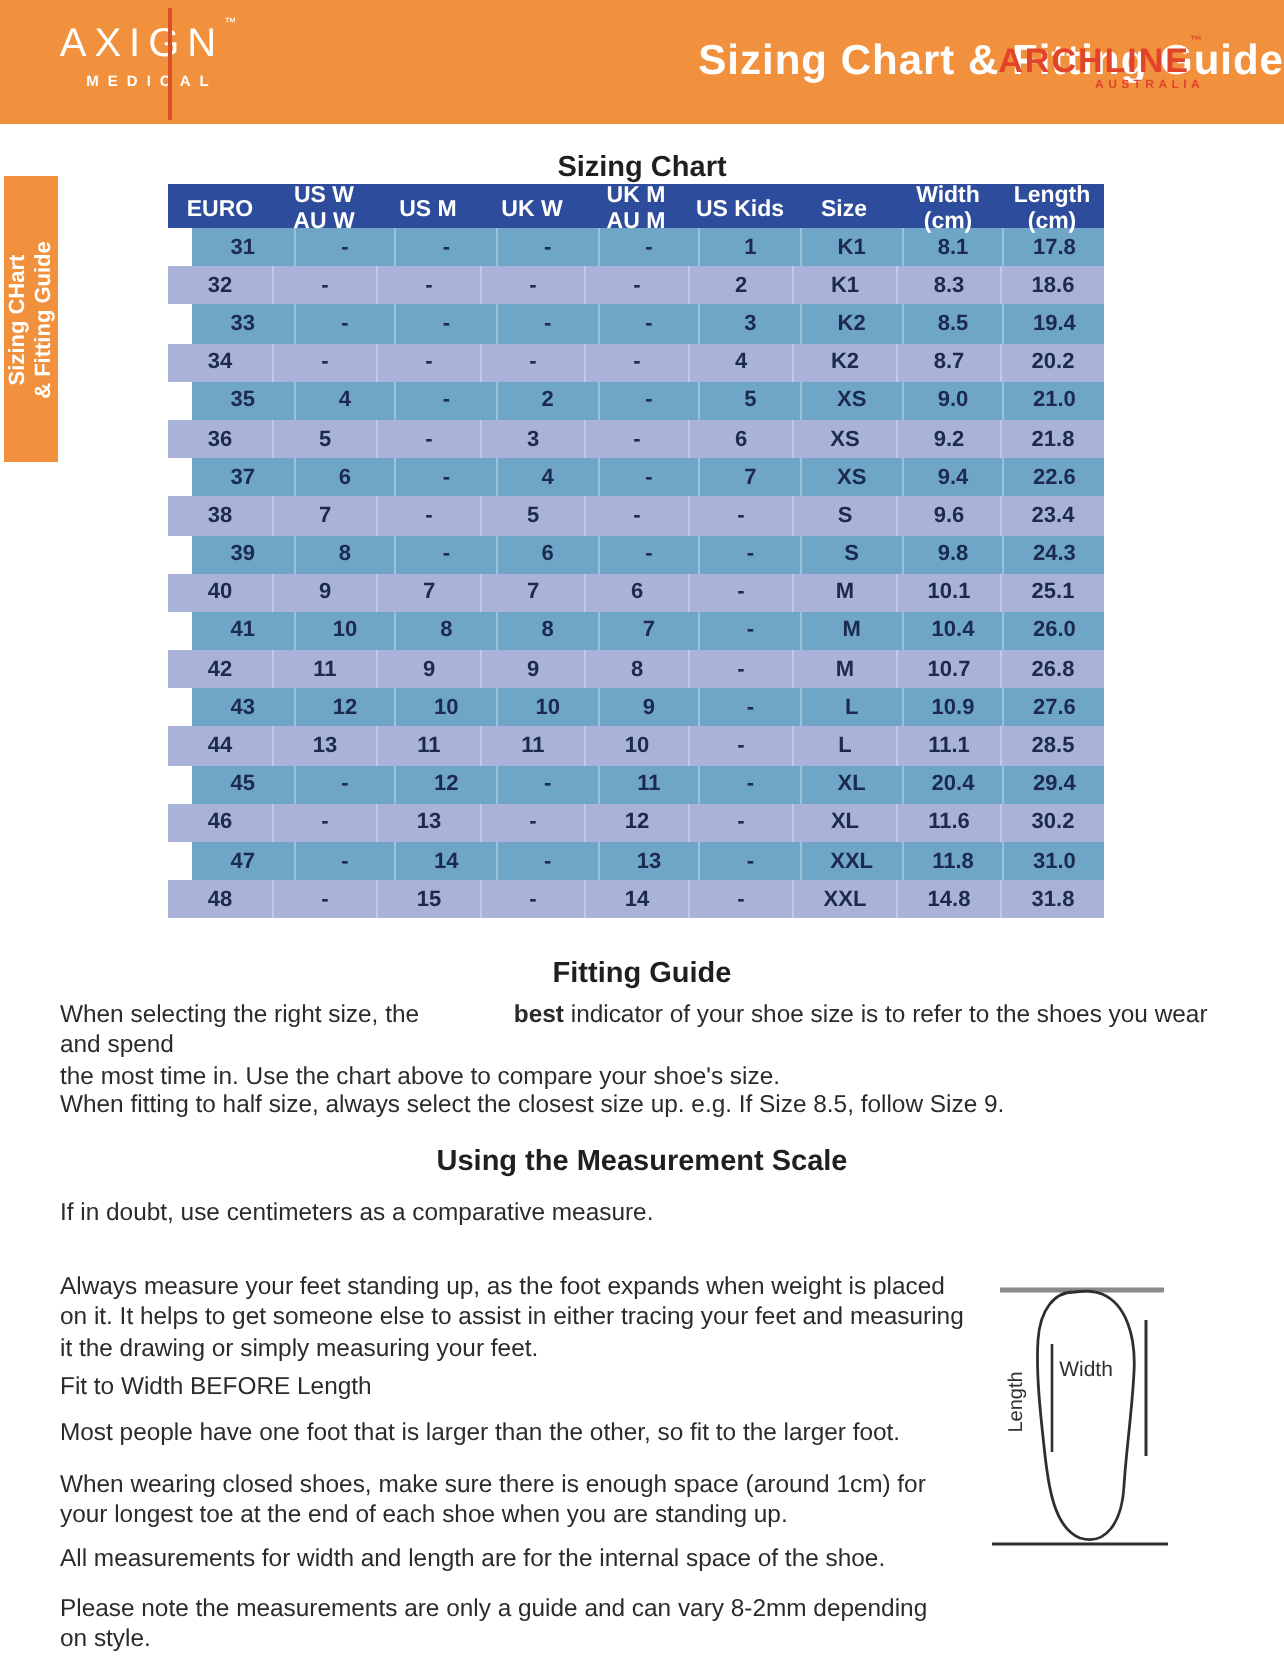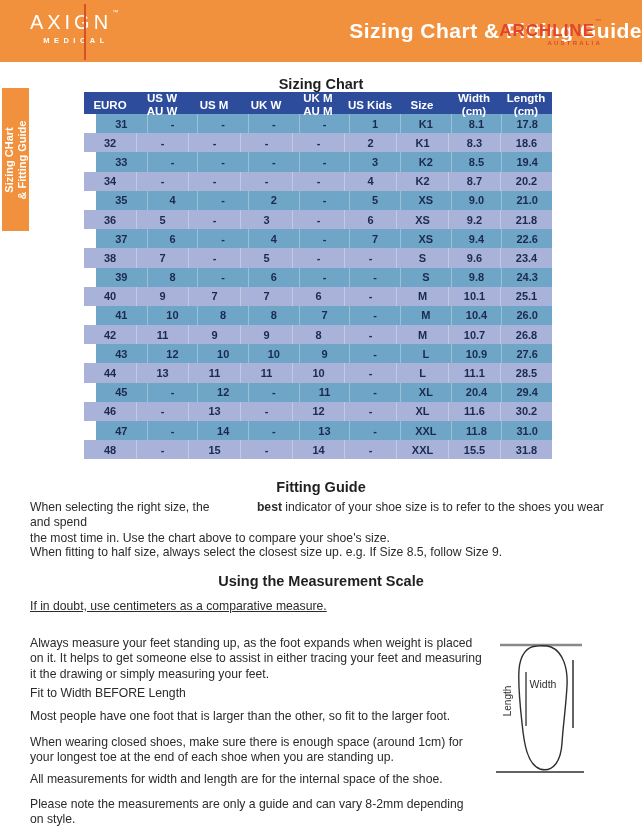--- a/index.html
+++ b/index.html
@@ -294,36 +294,36 @@
           <div class="td">31.0</div>
         </div>
         <div class="tr b">
           <div class="td">48</div>
           <div class="td">-</div>
           <div class="td">15</div>
           <div class="td">-</div>
           <div class="td">14</div>
           <div class="td">-</div>
           <div class="td">XXL</div>
-          <div class="td">15.5</div>
+          <div class="td">14.8</div>
           <div class="td">31.8</div>
         </div>
       </div>
   </div>
 
   <div class="h-center" style="top:479px;">Fitting Guide</div>
 
   <div class="para" style="top:500px; width:596px;"><span>When selecting the right size, the </span><b>best</b><span> indicator of your shoe size is to refer to the shoes you wear and spend
 the most time in. Use the chart above to compare your shoe's size.</span></div>
 
   <div class="para" style="top:545px; width:596px;">When fitting to half size, always select the closest size up. e.g. If Size 8.5, follow Size 9.</div>
 
   <div class="h-center" style="top:573px;">Using the Measurement Scale</div>
 
-  <div class="para" style="top:599px; width:480px;text-decoration:underline;">If in doubt, use centimeters as a comparative measure.</div>
+  <div class="para" style="top:599px; width:480px;">If in doubt, use centimeters as a comparative measure.</div>
   <div class="para" style="top:636px; width:480px;">Always measure your feet standing up, as the foot expands when weight is placed
 on it. It helps to get someone else to assist in either tracing your feet and measuring
 it the drawing or simply measuring your feet.</div>
   <div class="para" style="top:686px; width:480px;">Fit to Width BEFORE Length</div>
   <div class="para" style="top:709px; width:480px;">Most people have one foot that is larger than the other, so fit to the larger foot.</div>
   <div class="para" style="top:735px; width:480px;">When wearing closed shoes, make sure there is enough space (around 1cm) for
 your longest toe at the end of each shoe when you are standing up.</div>
   <div class="para" style="top:772px; width:480px;">All measurements for width and length are for the internal space of the shoe.</div>
   <div class="para" style="top:797px; width:480px;">Please note the measurements are only a guide and can vary 8-2mm depending
 on style.</div>

